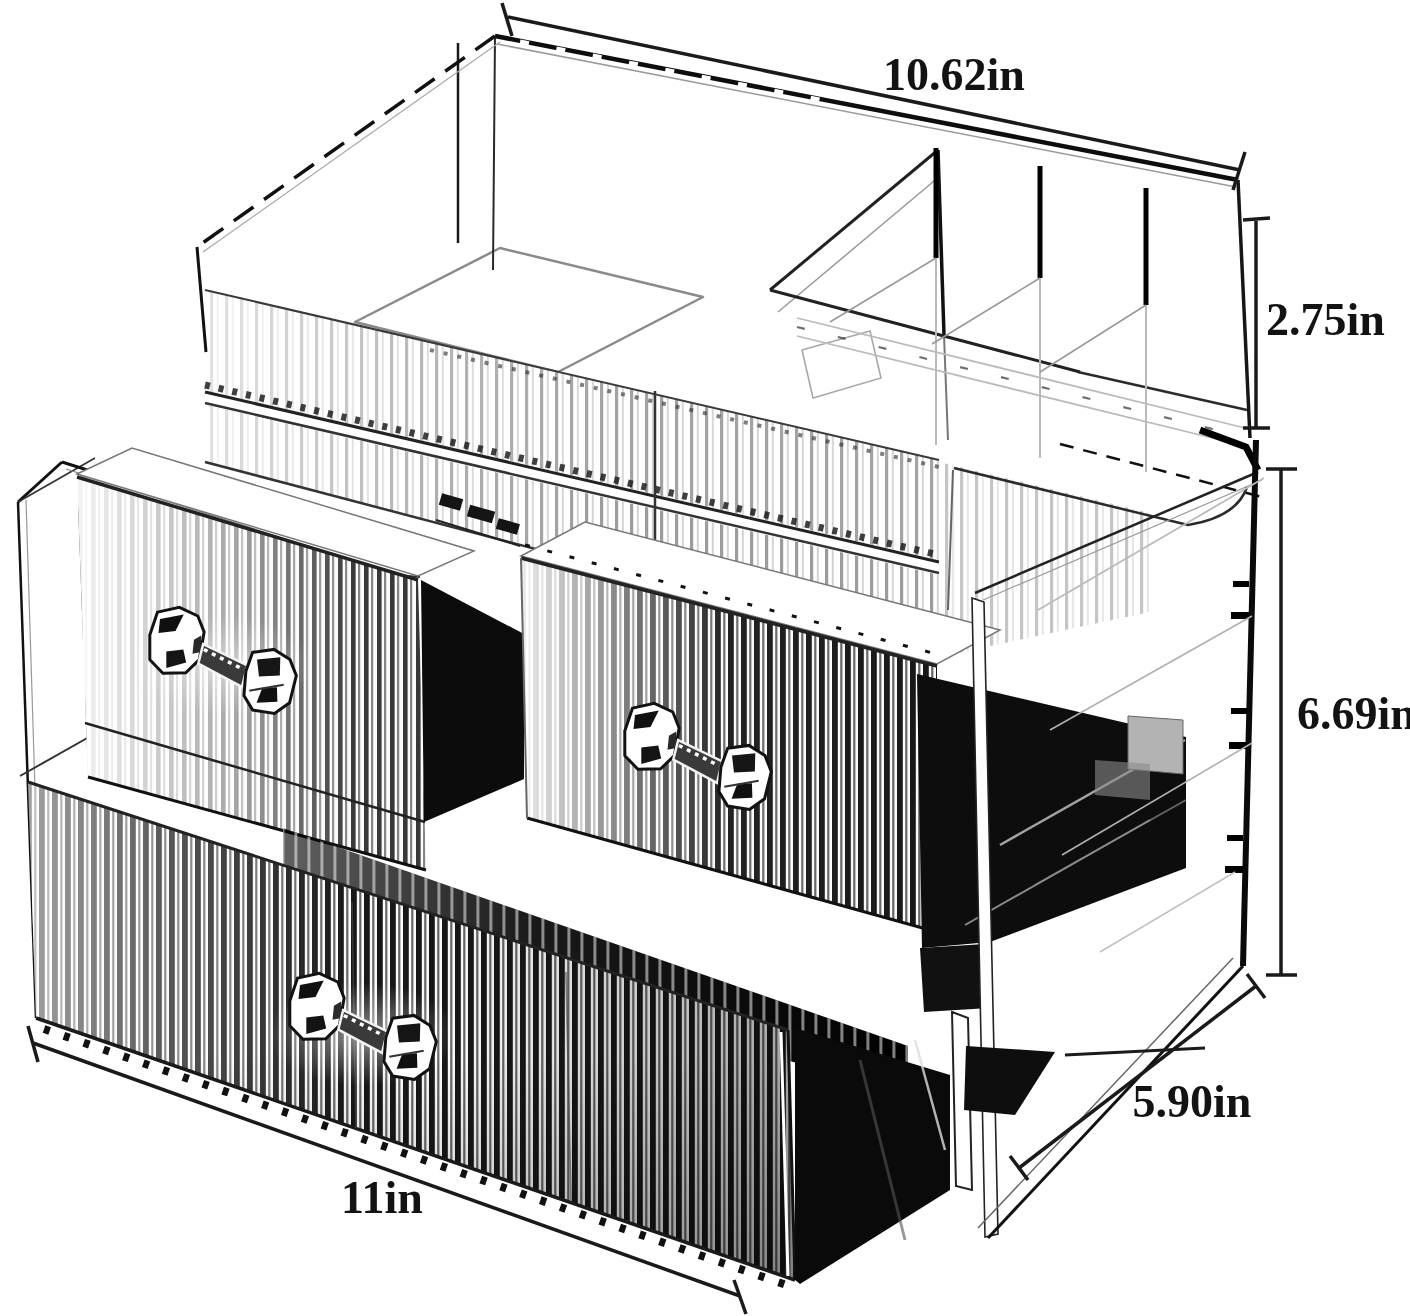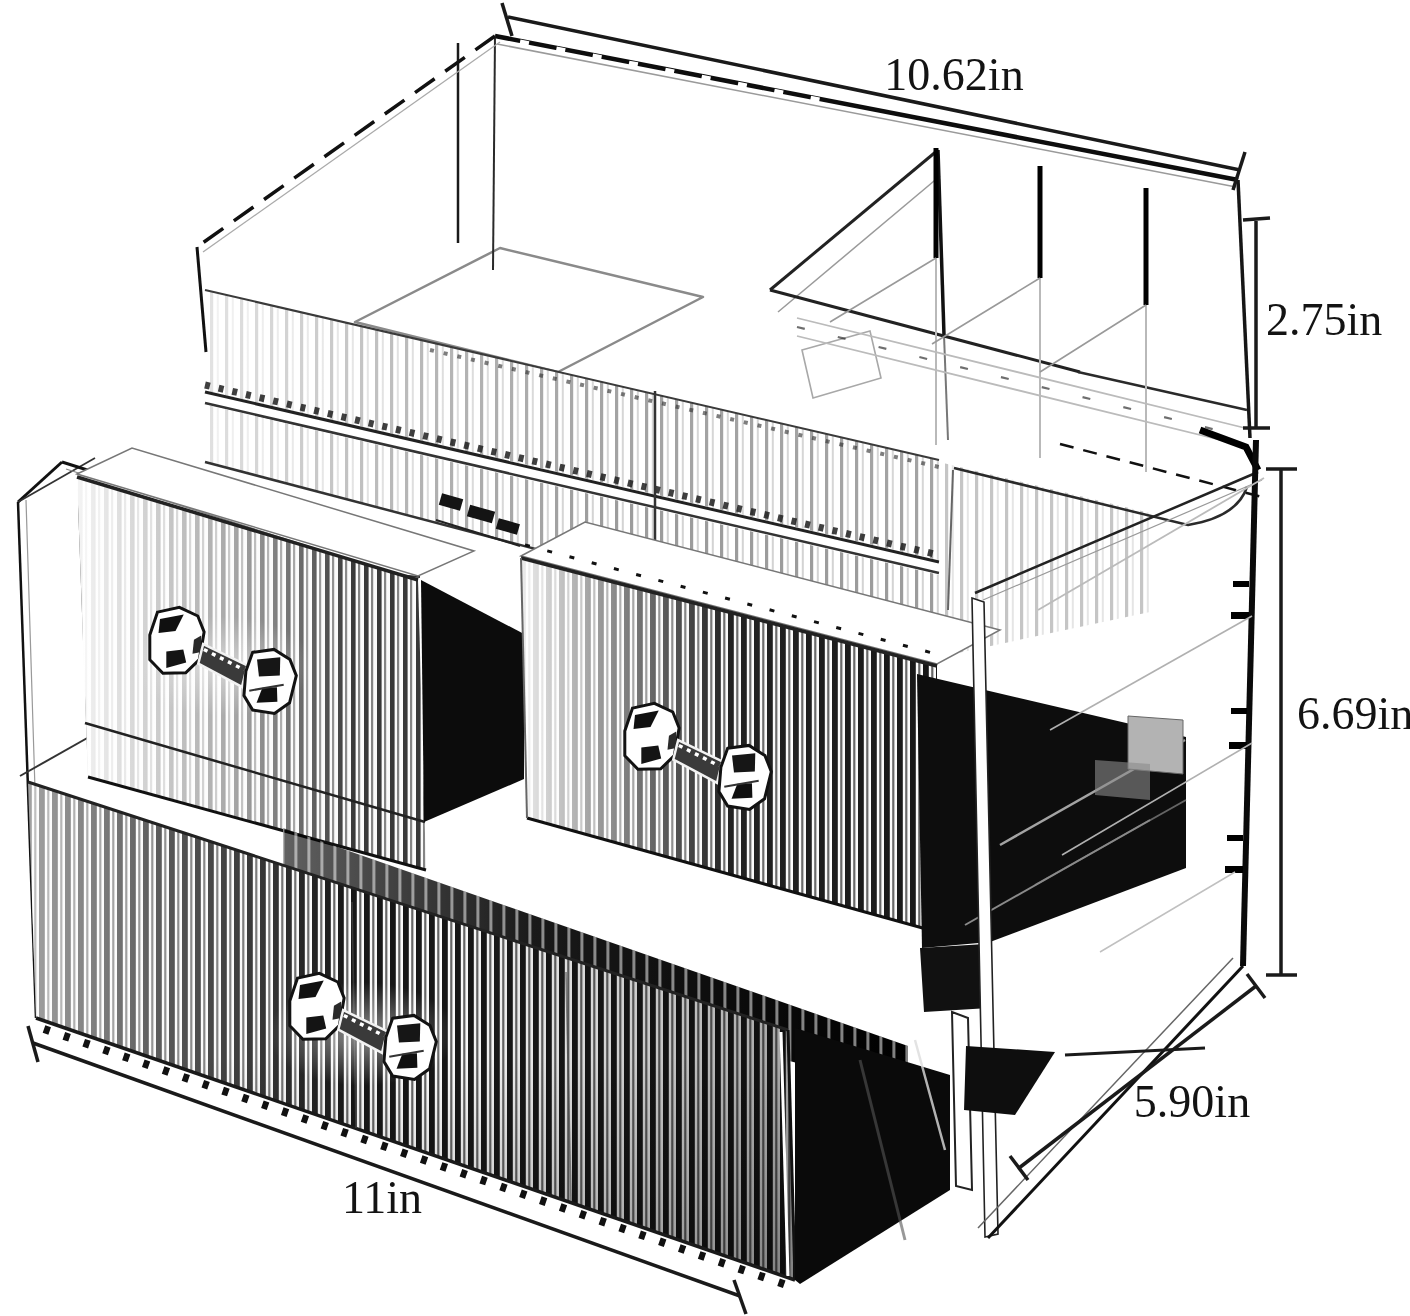--- a/index.html
+++ b/index.html
@@ -1,16 +1,16 @@
 <!DOCTYPE html>
 <html><head>
 <meta charset="utf-8">
 <style>
   html,body{margin:0;padding:0;background:#fff;}
-  .wrap{width:1410px;height:1316px;position:relative;overflow:hidden;background:#8b5cf6;}
+  .wrap{width:1410px;height:1316px;position:relative;overflow:hidden;background:#8b5cf6;font-weight:bold;}
   text{font-family:"Liberation Serif", serif;fill:#131313;}
 </style>
 </head>
 <body>
 <div class="wrap">
 <svg width="1410" height="1316" viewBox="0 0 1410 1316" xmlns="http://www.w3.org/2000/svg">
 <defs>
   <pattern id="ribL" width="15" height="10" patternUnits="userSpaceOnUse">
     <rect width="15" height="10" fill="#ffffff"></rect>
     <rect x="0" width="3.2" height="10" fill="#585858"></rect>

